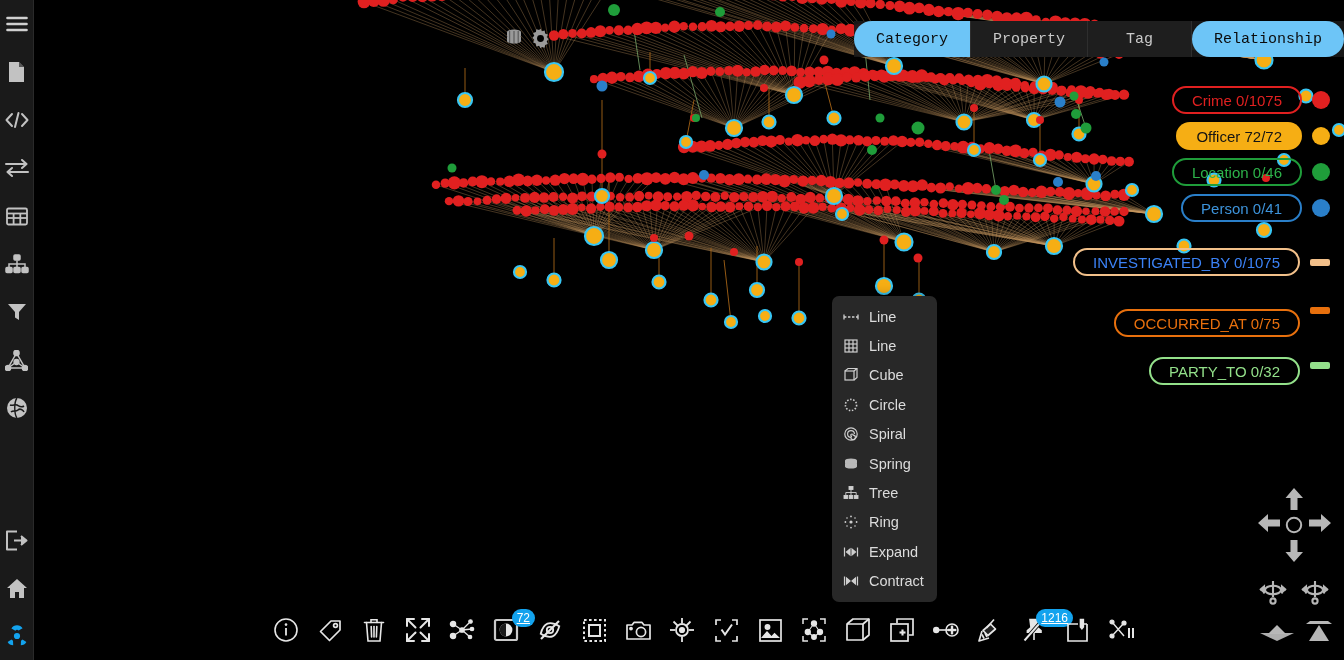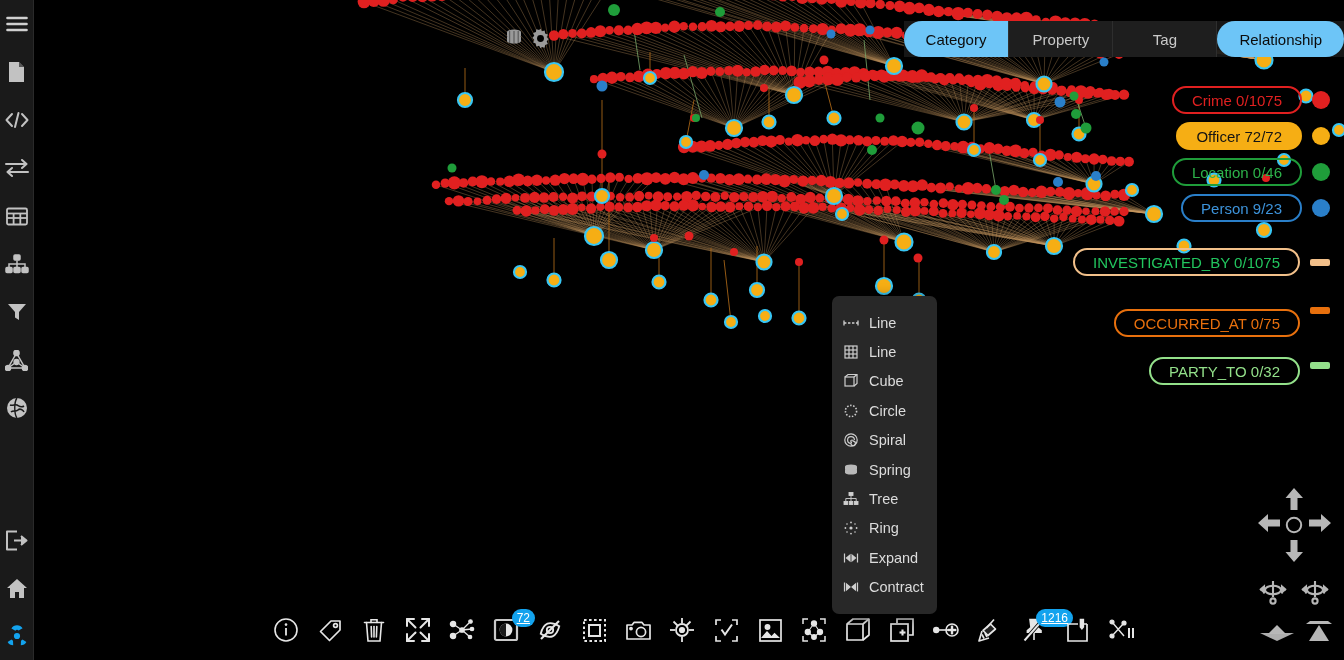--- a/index.html
+++ b/index.html
@@ -57,20 +57,21 @@
   
   .tabs {
     position: absolute; right: 0; top: 21px; height: 36px;
     display: flex; align-items: stretch; z-index: 30;
     background: rgba(24,24,24,0.92);
   }
   .tab {
     min-width: 104px; padding: 0 22px; display: flex; align-items: center; justify-content: center;
     font-size: 15px; color: #c9c9c9; cursor: pointer; background: #1e1e1e;
     border-right: 1px solid #2e2e2e;
+    font-family: Liberation Mono, monospace;
   }
   .tab.active { background: #6dc5f7; color: #0b0b0b; }
   .tab.first.active { border-radius: 18px 0 0 18px; }
   .tab.last { border-right: none; border-radius: 0 18px 18px 0; }
   .tab.last.active { border-radius: 18px; }
 
   
   .legend {
     position: absolute; right: 14px; top: 86px; z-index: 30;
     display: flex; flex-direction: column; align-items: flex-end; gap: 8px; text-align: right;
@@ -82,21 +83,21 @@
     border: 2px solid; background: transparent;
   }
   .pill.filled { border-color: transparent; }
   .swatch-dot { width: 18px; height: 18px; border-radius: 50%; flex: 0 0 18px; }
   .swatch-bar { width: 20px; height: 7px; border-radius: 2px; flex: 0 0 20px; }
   .legend-gap { height: 10px; }
 
   
   .ctxmenu {
     position: absolute; left: 832px; top: 296px; width: 105px;
-    background: #282828; border-radius: 7px; padding: 12px 0; z-index: 35;
+    background: #282828; border-radius: 7px; padding: 6px 0; z-index: 35;
     box-shadow: 0 3px 14px rgba(0,0,0,0.6);
   }
   .ctxitem {
     display: flex; align-items: center; gap: 10px; height: 29.4px;
     padding: 0 11px; color: #dcdcdc; font-size: 14.5px; cursor: pointer;
   }
   .ctxicon { width: 16px; height: 16px; display: flex; align-items: center; justify-content: center; color: #cfcfcf; }
 
   
   .toolbar {
@@ -1891,26 +1892,26 @@
     </div>
     <div class="legend-row">
       <div class="pill filled" style="background:#f6ae14;color:#141414;">Officer 72/72</div>
       <div class="swatch-dot" style="background:#f6ae14;"></div>
     </div>
     <div class="legend-row">
       <div class="pill" style="border-color:#1f9d3a;color:#2db24a;">Location 0/46</div>
       <div class="swatch-dot" style="background:#1f9d3a;"></div>
     </div>
     <div class="legend-row">
-      <div class="pill" style="border-color:#2a7fc9;color:#3d93da;">Person 9/23</div>
+      <div class="pill" style="border-color:#2a7fc9;color:#3d93da;">Person 0/41</div>
       <div class="swatch-dot" style="background:#2a7fc9;"></div>
     </div>
     <div class="legend-gap"></div>
     <div class="legend-row">
-      <div class="pill" style="border-color:#f2c08a;color:#22c55e;">INVESTIGATED_BY 0/1075</div>
+      <div class="pill" style="border-color:#f2c08a;color:#3b82f6;">INVESTIGATED_BY 0/1075</div>
       <div class="swatch-bar" style="background:#f2c08a;"></div>
     </div>
     <div class="legend-row">
       <div class="pill" style="border-color:#e8700d;color:#e8700d;margin-top:25px;">OCCURRED_AT 0/75</div>
       <div class="swatch-bar" style="background:#e8700d;"></div>
     </div>
     <div class="legend-row">
       <div class="pill" style="border-color:#93e08a;color:#93e08a;margin-top:12px;">PARTY_TO 0/32</div>
       <div class="swatch-bar" style="background:#93e08a;"></div>
     </div>

